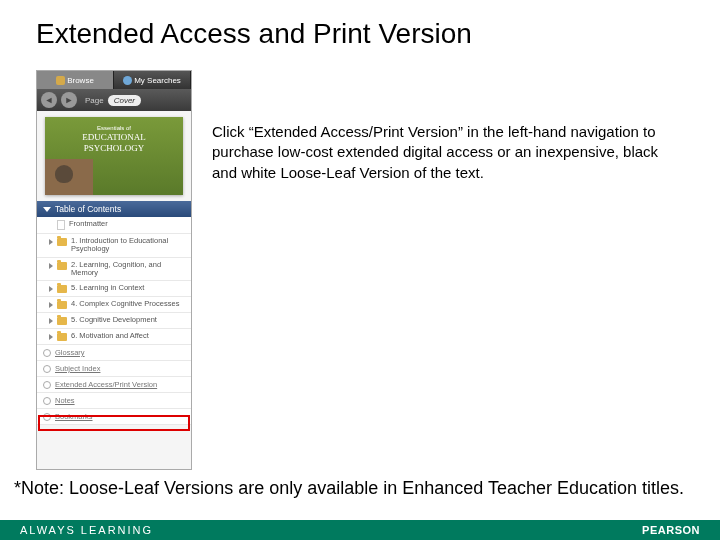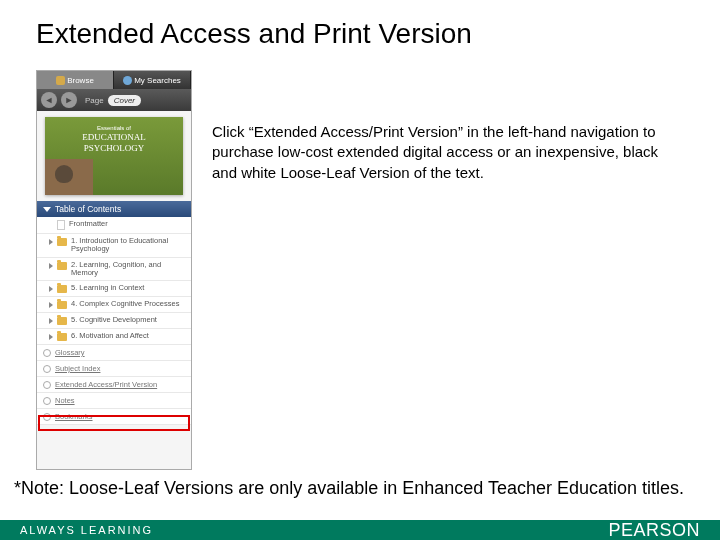--- a/index.html
+++ b/index.html
@@ -217,22 +217,22 @@
     padding: 0 20px;
   }
   .tagline {
     color: #fff;
     font-size: 11px;
     letter-spacing: 2px;
     font-weight: 300;
   }
   .brand {
     color: #fff;
-    font-size: 18px;
-    font-weight: normal;
+    font-size: 11px;
+    font-weight: bold;
     letter-spacing: 0.5px;
   }
 </style>
 </head>
 <body>
 
 <h1 class="title">Extended Access and Print Version</h1>
 
 <div class="content-area">
 

